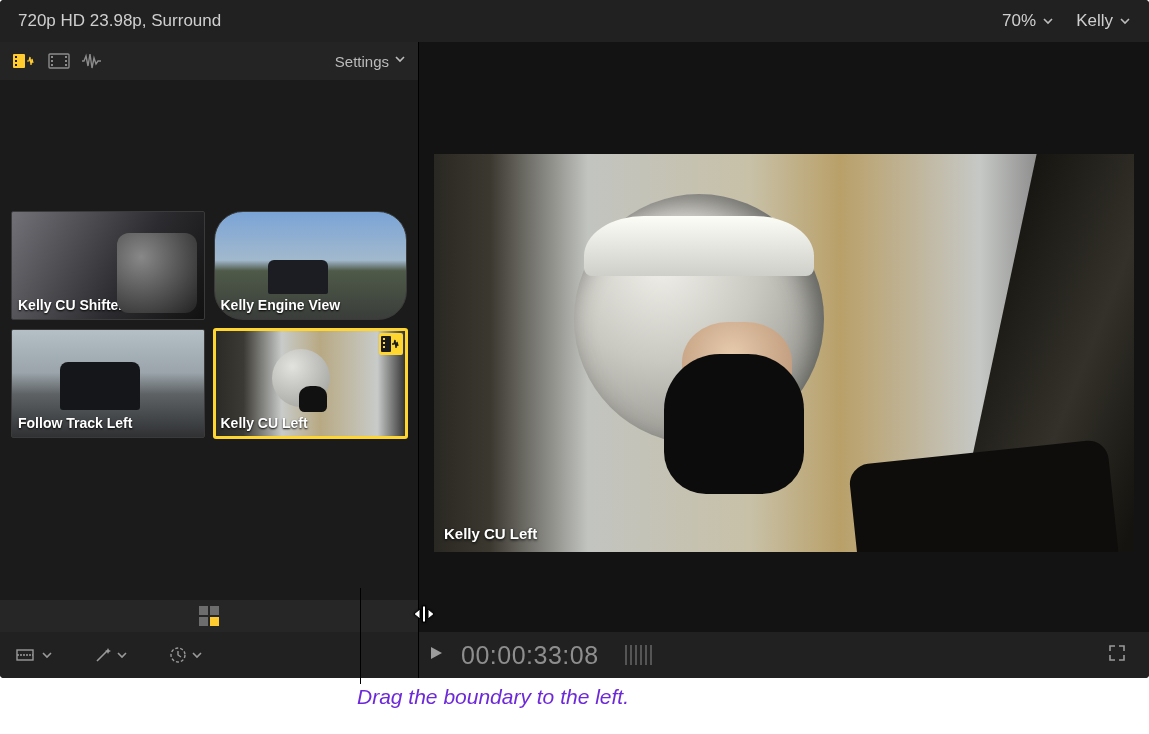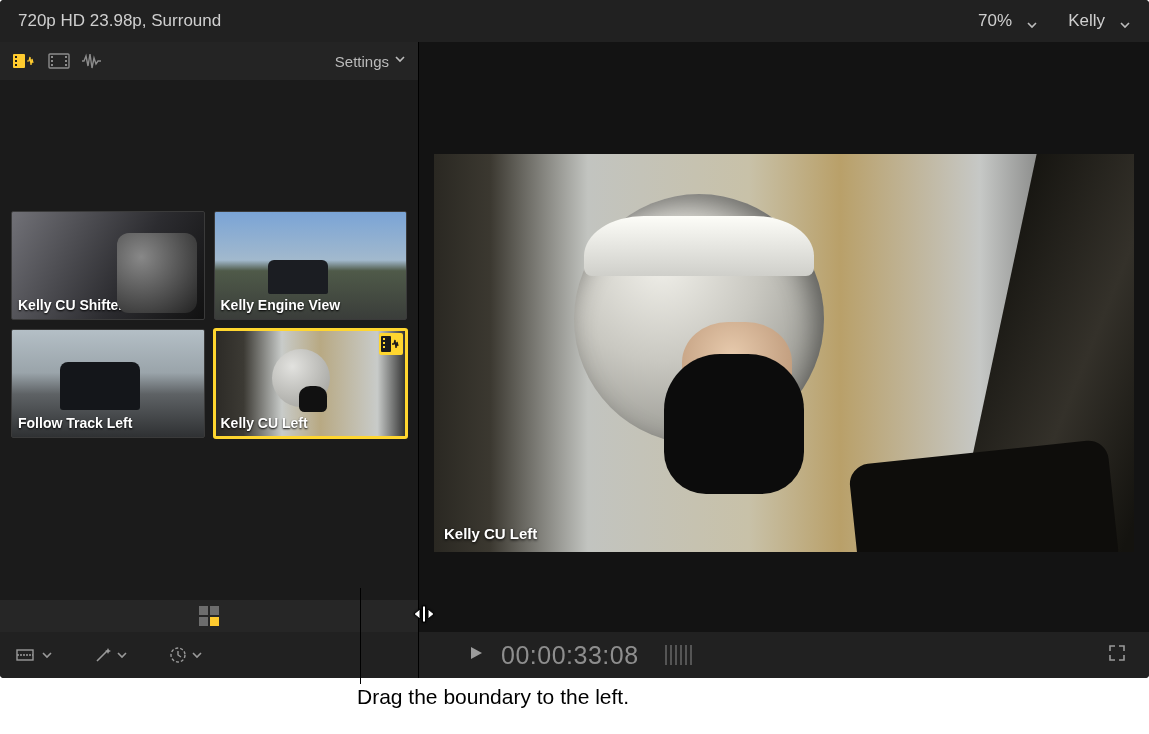--- a/index.html
+++ b/index.html
@@ -17,21 +17,21 @@
   background: #212121; color: #cfcfcf; font-size: 17px;
 }
 .topbar .format { flex: 0 0 auto; }
 .topbar .spacer-left { flex: 1; }
 .topbar .project { display: flex; align-items: center; gap: 16px; }
 .topbar .star-icon {
   width: 22px; height: 22px; background: #6a6a6a; border-radius: 3px;
   display: flex; align-items: center; justify-content: center; color: #222; font-size: 14px;
 }
 .topbar .spacer-right { flex: 1; }
-.topbar .zoom, .topbar .viewmenu { display: flex; align-items: flex-end; gap: 14px; margin-left: 30px; cursor: pointer; }
+.topbar .zoom, .topbar .viewmenu { display: flex; align-items: center; gap: 6px; margin-left: 22px; cursor: pointer; }
 
 
 .main { flex: 1; display: flex; position: relative; }
 
 
 .left {
   width: 419px; background: #1b1b1b; display: flex; flex-direction: column;
   border-right: 1px solid #000;
 }
 .left-toolbar {
@@ -62,21 +62,21 @@
 }
 .angle .badge {
   position: absolute; top: 3px; right: 3px; width: 24px; height: 22px;
   background: #ffd62f; border-radius: 2px;
 }
 .angle .badge svg { width:100%; height:100%; }
 
 
 .scene1 { background: linear-gradient(120deg,#717177 0%, #2c2c30 60%, #111 100%); }
 .scene1::after{content:"";position:absolute;left:55%;top:20%;width:80px;height:80px;border-radius:12px;background:radial-gradient(circle at 30% 30%, #888, #222);}
-.scene2 { background: linear-gradient(#7aa4d6 0%, #a2b9cd 45%, #4f5a49 55%, #3a3d3a 100%); }
+.scene2 { background: linear-gradient(#7aa4d6 0%, #a2b9cd 45%, #4f5a49 55%, #3a3d3a 100%); border-radius: 29px; }
 .scene2::after{content:"";position:absolute;left:28%;top:45%;width:60px;height:34px;background:#1b1d22;border-radius:6px 6px 2px 2px;}
 .scene3 { background: linear-gradient(#b4bfc6 0%, #9aa4aa 40%, #5e6265 60%, #2f3133 100%); }
 .scene3::after{content:"";position:absolute;left:25%;top:30%;width:80px;height:48px;background:#14161a;border-radius:8px 8px 3px 3px;}
 .scene4 { background: linear-gradient(90deg,#2c2a26 0%, #3c3a34 15%, #c8cbc9 35%, #b8a983 55%, #c8cbc9 85%, #2f2f2f 100%); }
 .scene4::before{content:"";position:absolute;left:30%;top:18%;width:58px;height:58px;border-radius:50%;background:radial-gradient(circle at 35% 30%, #e2e2df, #9a9a95);}
 .scene4::after{content:"";position:absolute;left:44%;top:52%;width:28px;height:26px;background:#111;border-radius:40% 40% 20% 20%;}
 
 
 .splitter-cursor {
   position: absolute; left: 409px; top: 557px; width: 30px; height: 30px; z-index: 50;
@@ -119,39 +119,39 @@
 
 
 .left-footer {
   height: 32px; background: #262626; display: flex; align-items: center; justify-content: center;
 }
 .quad-icon { width: 20px; height: 20px; display: grid; grid-template-columns: 1fr 1fr; grid-template-rows: 1fr 1fr; gap: 2px; }
 .quad-icon div { background: #6d6d6d; }
 .quad-icon div:last-child { background: #ffcb2f; }
 
 .bottom {
-  height: 46px; background: #212121; display: flex; align-items: center; gap: 40px;
+  height: 46px; background: #212121; display: flex; align-items: center;
 }
 .bottom .left-tools {
   width: 419px; display: flex; align-items: center; gap: 40px; padding: 0 16px;
   border-right: 1px solid #000; height: 100%;
 }
 .tool { display: flex; align-items: center; gap: 3px; color: #9a9a9a; cursor: pointer; }
 .bottom .transport { flex: 1; display: flex; align-items: center; gap: 16px; padding: 0 8px; }
 .play { color: #9c9c9c; cursor: pointer; }
 .tc { color: #8e8e8e; font-size: 25px; font-family: "Helvetica Neue", Arial; letter-spacing: .5px; }
 .ticks { display:flex; gap:3px; margin-left:10px; }
 .ticks span{ width:2px; height:20px; background:#555; }
 .bottom .full { margin-left: auto; margin-right: 14px; color:#9a9a9a; cursor:pointer; }
 
 .chevron { width: 12px; height: 12px; }
 
 
 .callout {
-  position: absolute; left: 357px; top: 685px; font-size: 21px; color: #000000;
+  position: absolute; left: 357px; top: 685px; font-size: 21px; color: #6d28d9; font-style: italic;
 }
 .callout-line {
   position: absolute; left: 360px; top: 588px; width: 1px; height: 96px; background: #000;
 }
 </style>
 </head>
 <body>
 
 <div class="app">
 

